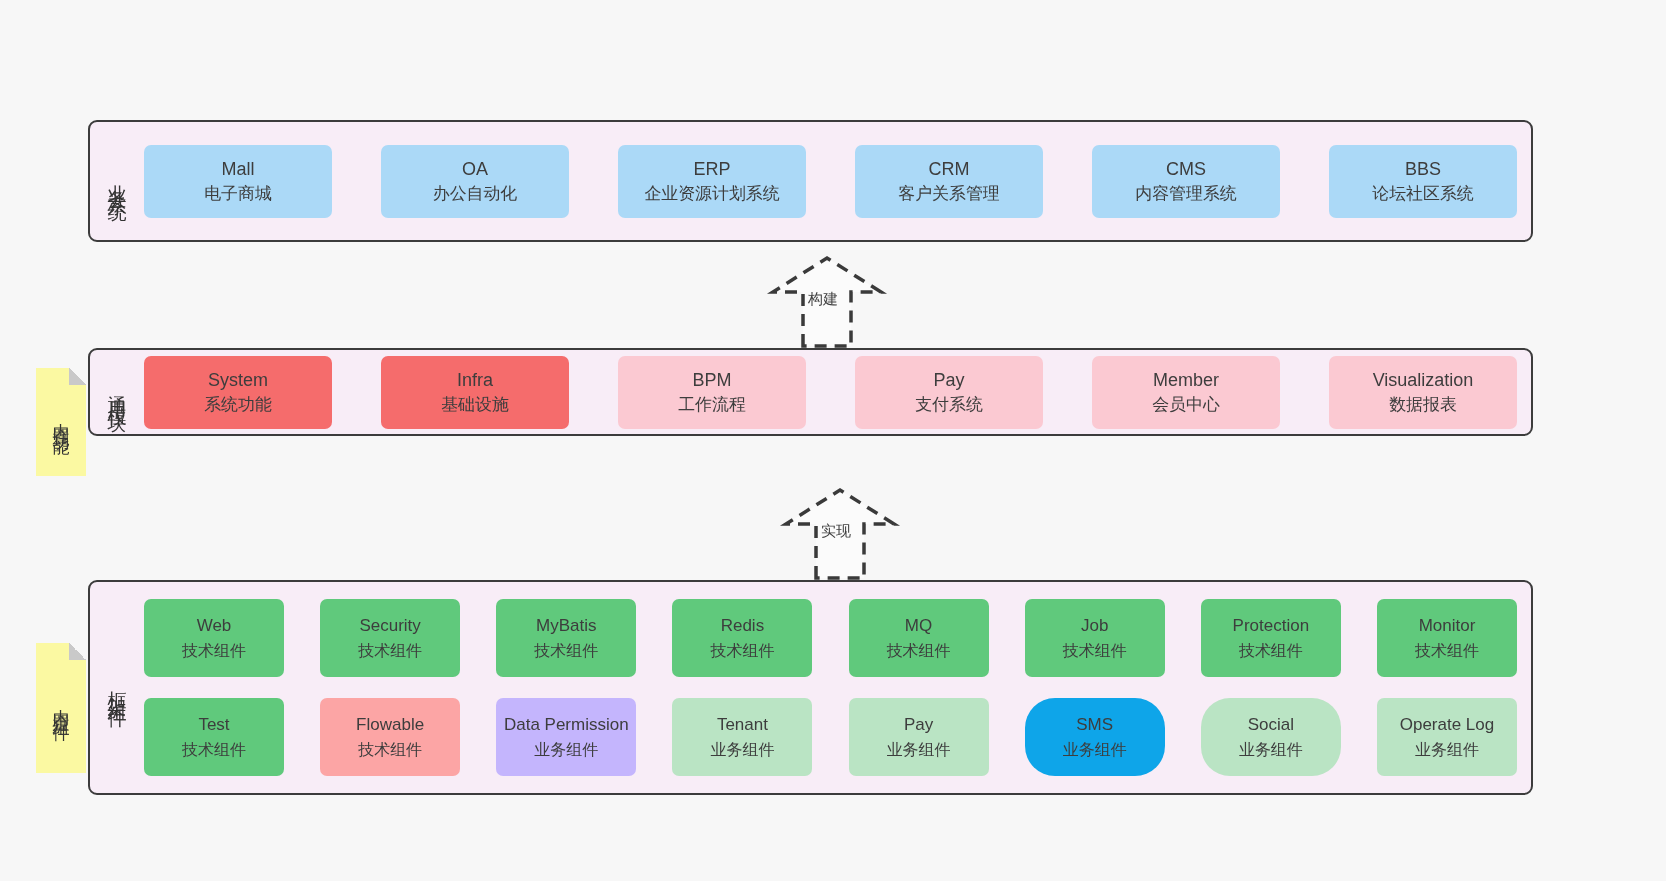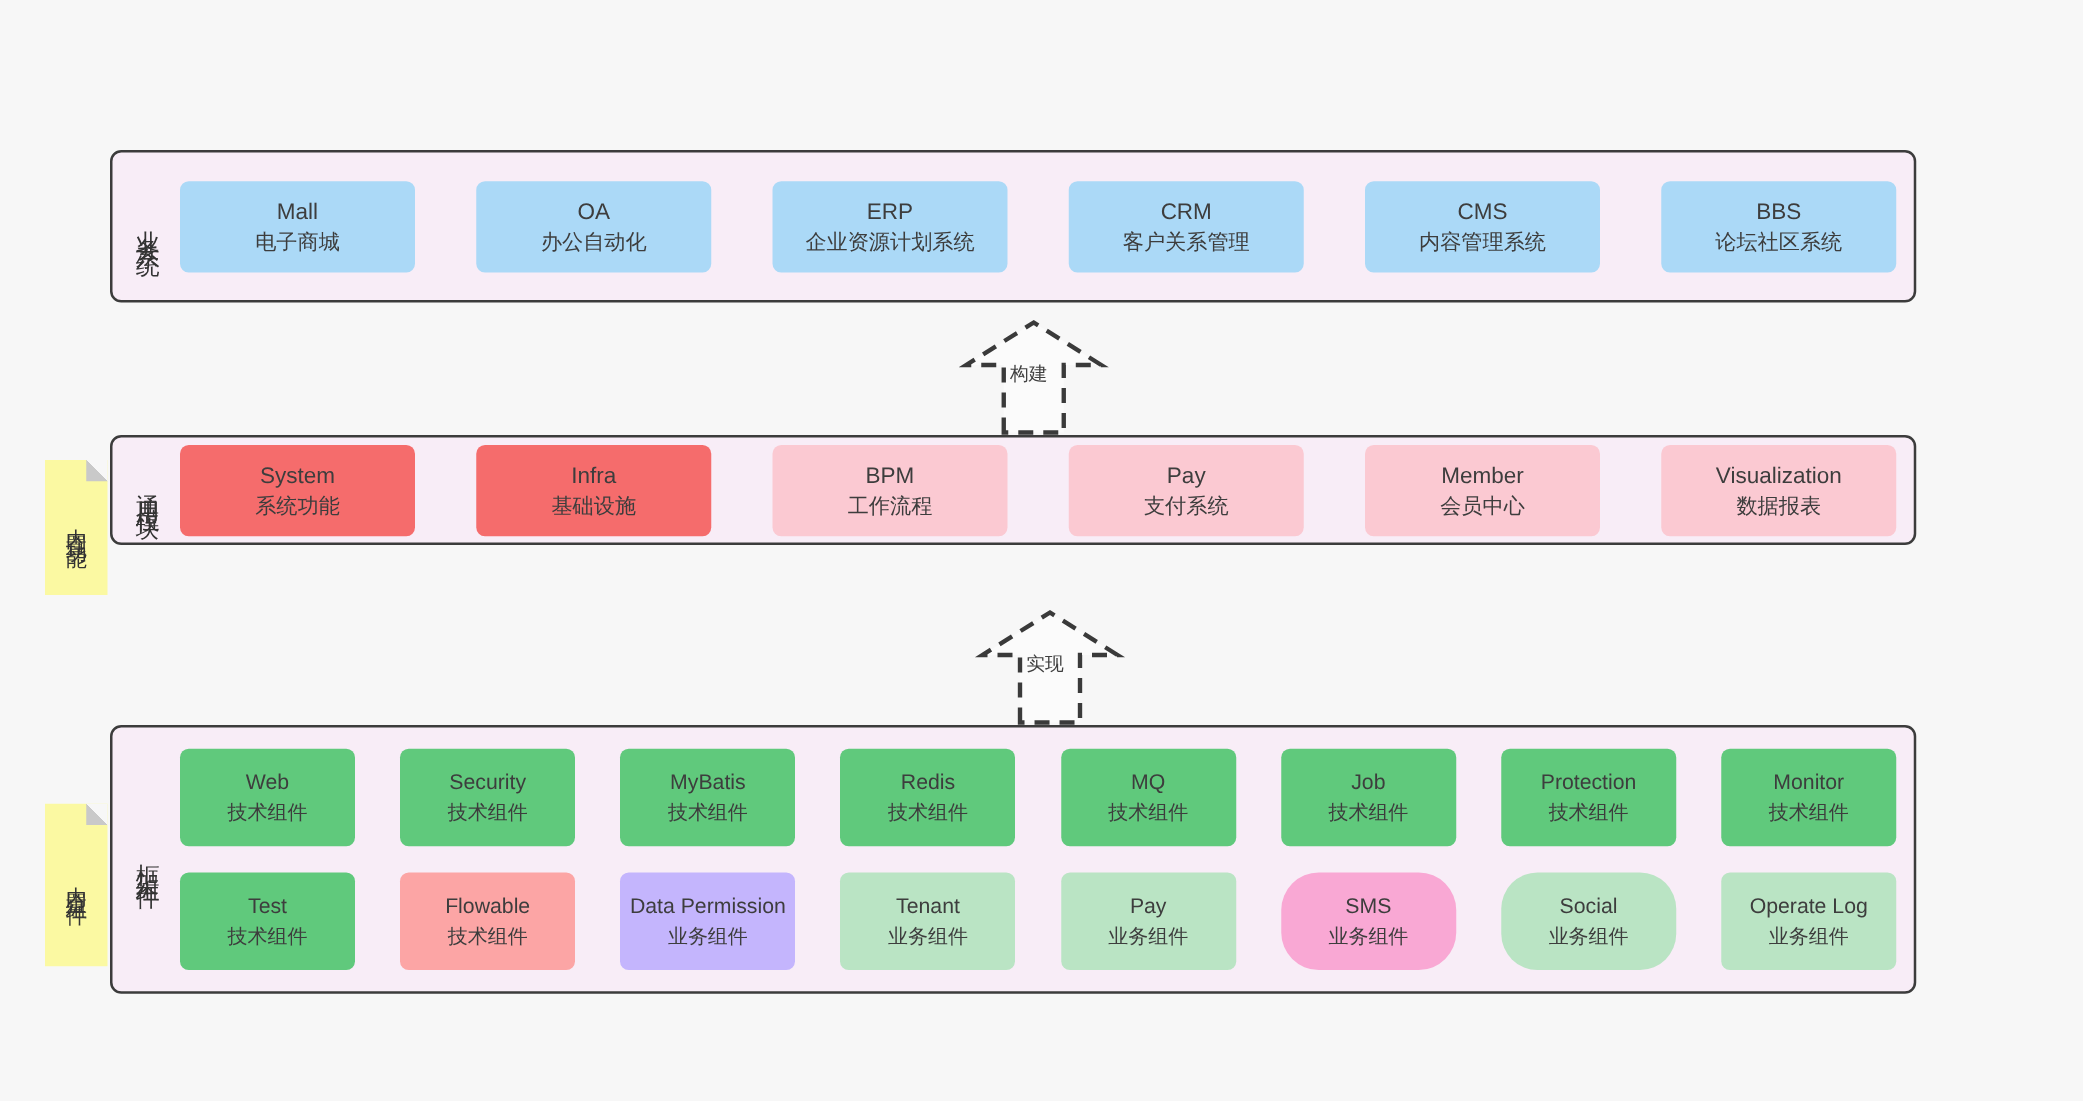--- a/index.html
+++ b/index.html
@@ -195,21 +195,21 @@
             <span class="subtitle">业务组件</span>
           </div>
           <div class="box" style="background: rgb(186, 228, 196);">
             <span class="title">Tenant</span>
             <span class="subtitle">业务组件</span>
           </div>
           <div class="box" style="background: rgb(186, 228, 196);">
             <span class="title">Pay</span>
             <span class="subtitle">业务组件</span>
           </div>
-          <div class="box" style="background: #f9a8d4; border-radius: 30px;">
+          <div class="box" style="background: #0ea5e9; border-radius: 30px;">
             <span class="title">SMS</span>
             <span class="subtitle">业务组件</span>
           </div>
           <div class="box" style="background: rgb(186, 228, 196); border-radius: 29px;">
             <span class="title">Social</span>
             <span class="subtitle">业务组件</span>
           </div>
           <div class="box" style="background: rgb(186, 228, 196);">
             <span class="title">Operate Log</span>
             <span class="subtitle">业务组件</span>

